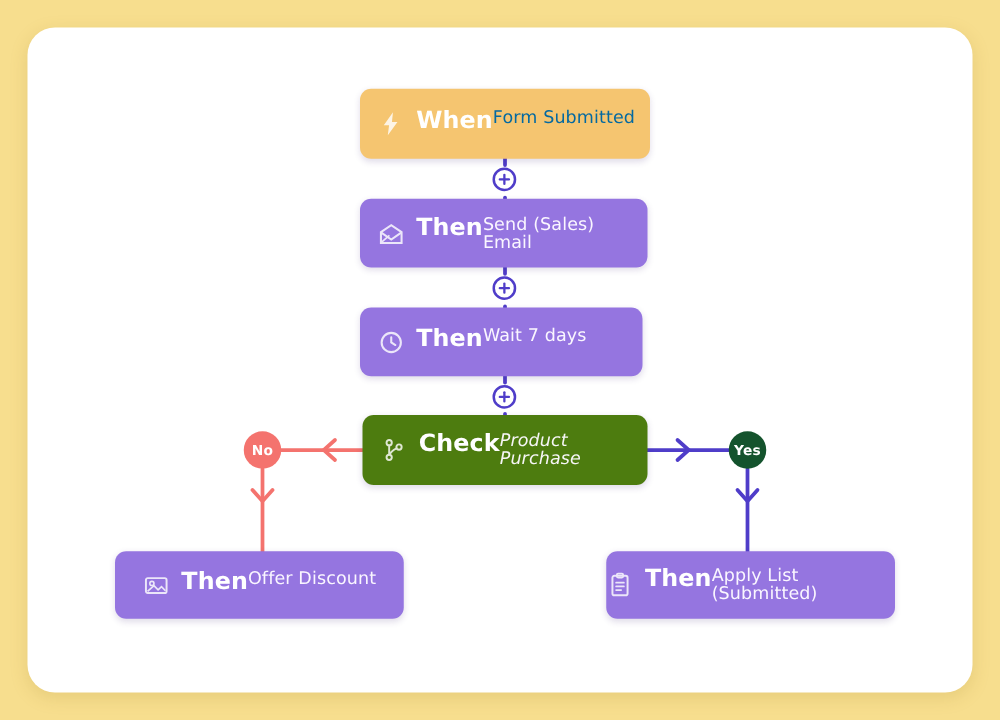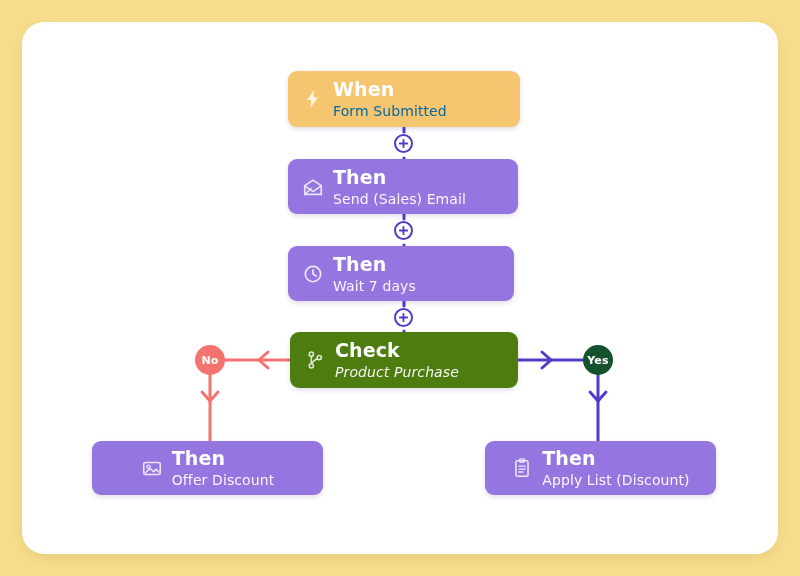--- a/index.html
+++ b/index.html
@@ -51,21 +51,21 @@
   }
   .bicon {
     width: 22px;
     height: 22px;
     flex: 0 0 22px;
     display: block;
     opacity: 0.82;
   }
   .btext {
     display: flex;
-    flex-direction: column;
+    flex-direction: row;
     line-height: 1;
   }
   .btitle {
     font-size: 19px;
     font-weight: bold;
     color: #FFFFFF;
     letter-spacing: 0.1px;
     margin-bottom: 5px;
   }
   .bsub {
@@ -245,16 +245,16 @@
 
 <div class="block purple centered" style="left:485px; top:441px; width:231px; height:54px;">
   <div class="inner">
     <svg class="bicon" viewBox="0 0 24 24">
       <rect x="5.4" y="4" width="13.2" height="17" rx="1.6" fill="none" stroke="#FFFFFF" stroke-width="1.7"></rect>
       <rect x="9.2" y="2.1" width="5.6" height="3.4" rx="1.1" fill="none" stroke="#FFFFFF" stroke-width="1.5"></rect>
       <path d="M8.6 10 H15.4 M8.6 13.2 H15.4 M8.6 16.4 H13" stroke="#FFFFFF" stroke-width="1.5" stroke-linecap="round"></path>
     </svg>
     <div class="btext">
       <span class="btitle">Then</span>
-      <span class="bsub">Apply List (Discount)</span>
+      <span class="bsub">Apply List (Submitted)</span>
     </div>
   </div>
 </div>
 
 </body></html>

